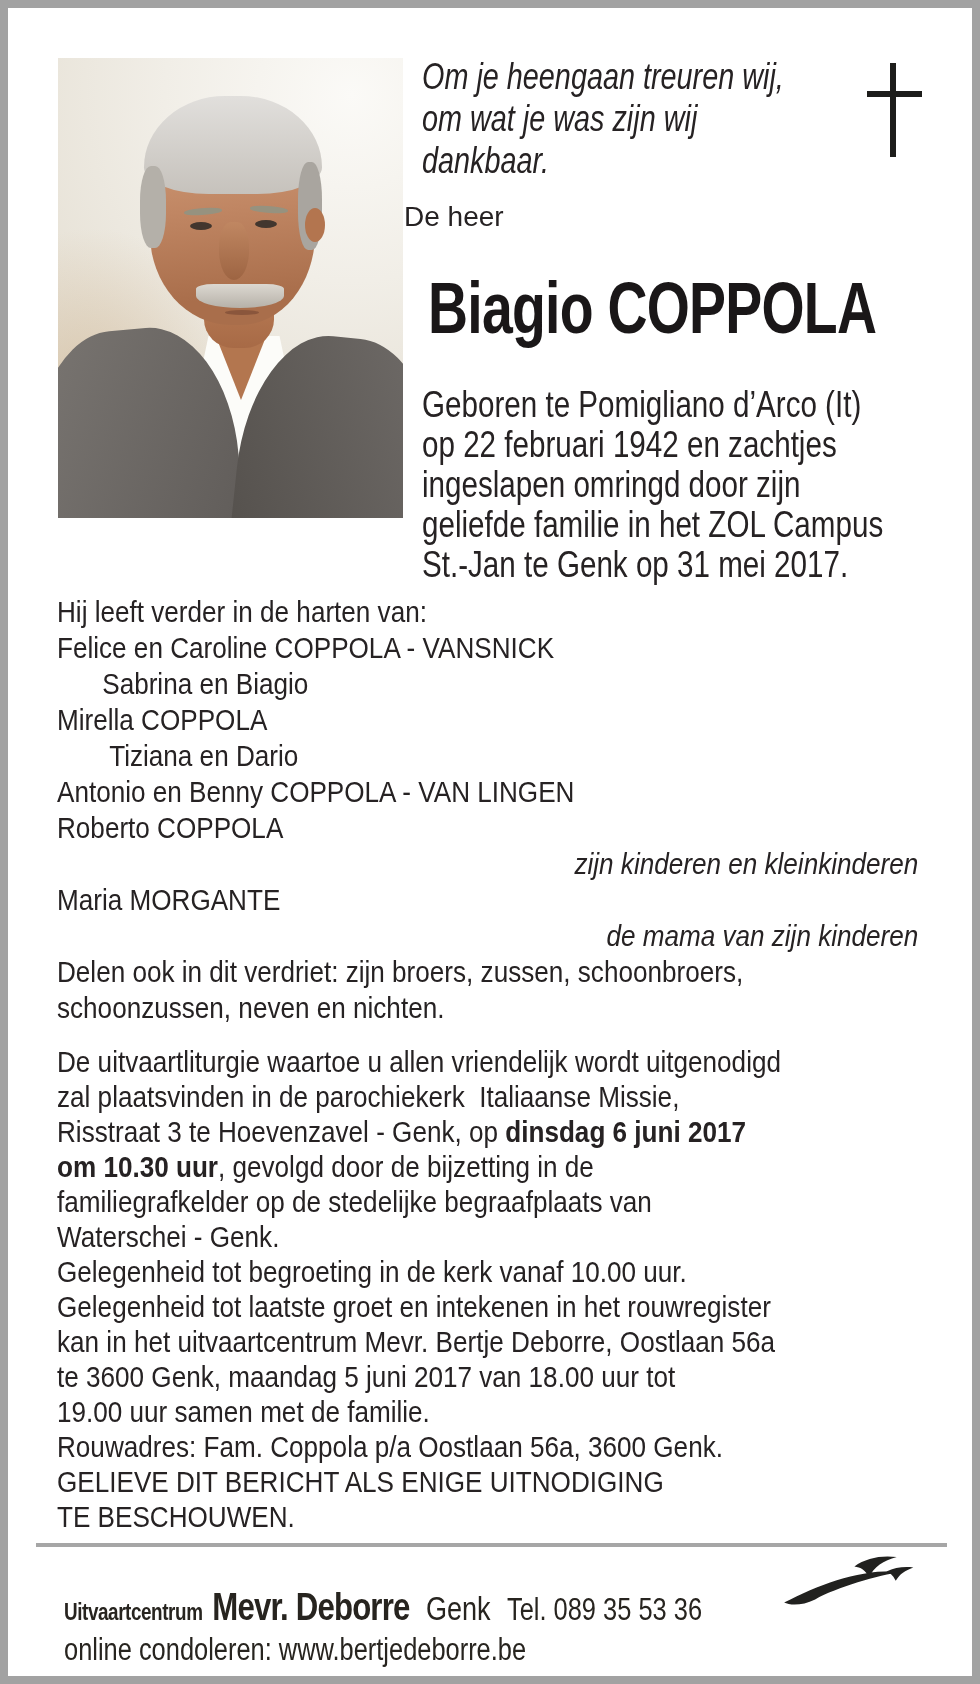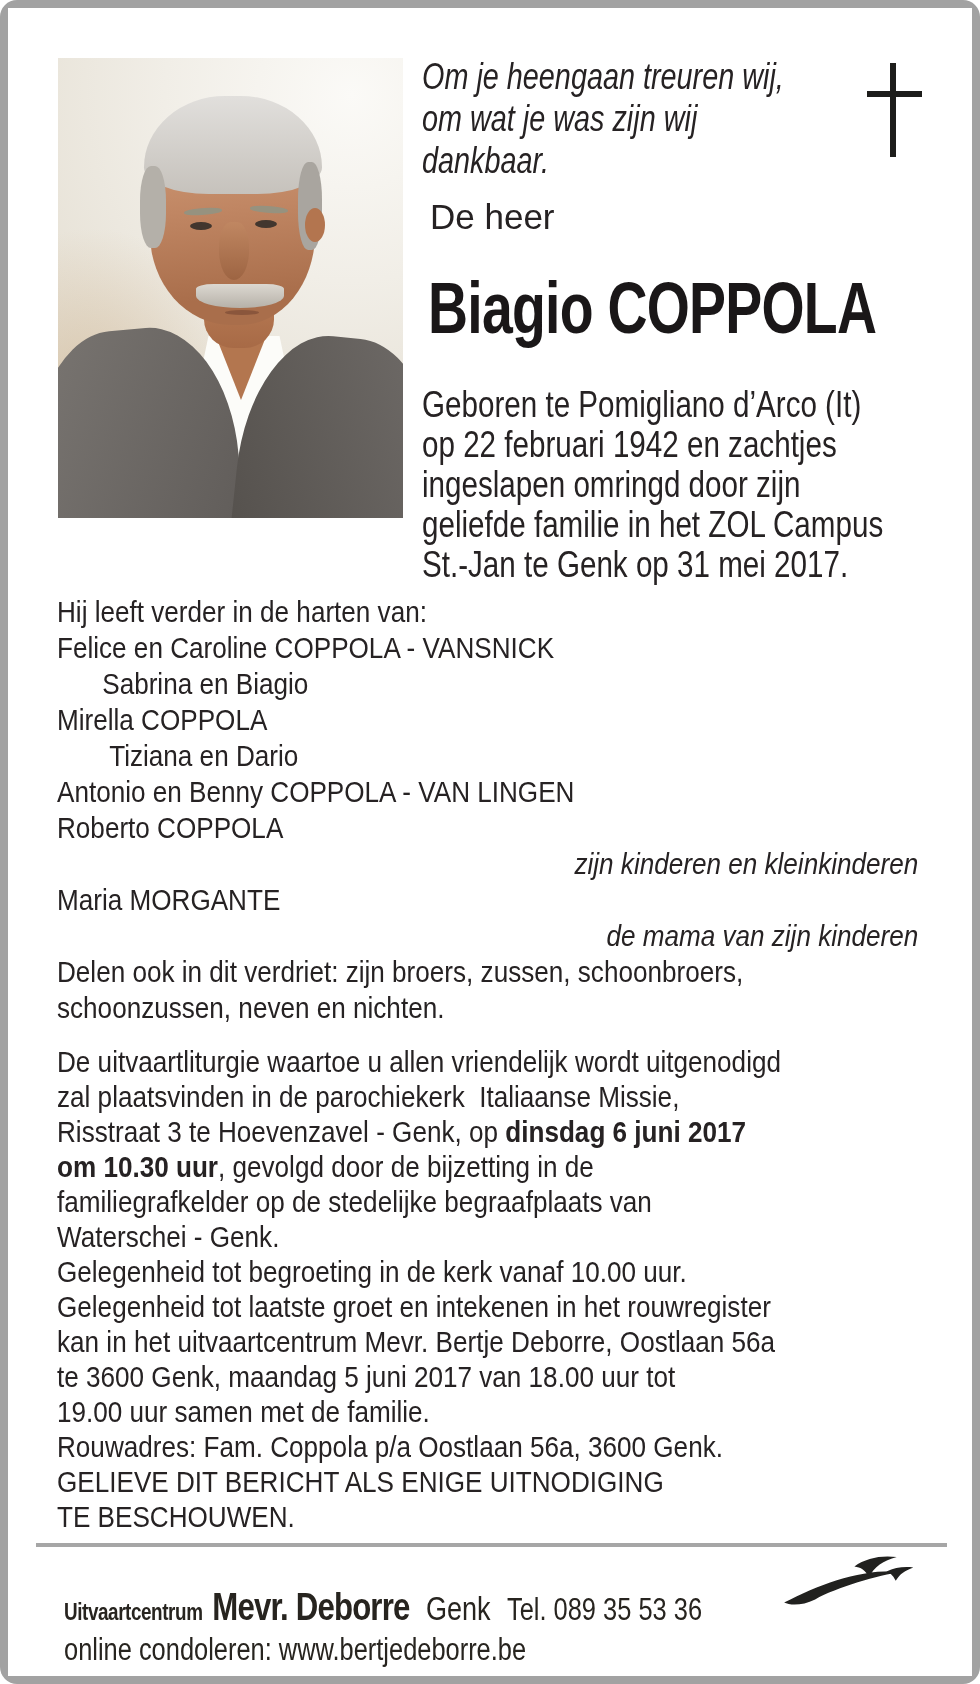--- a/index.html
+++ b/index.html
@@ -1,18 +1,18 @@
 <!DOCTYPE html>
 <html><head>
 <meta charset="utf-8">
 <style>
   html,body{margin:0;padding:0;background:#ffffff;}
   .page{
     position:relative;width:980px;height:1684px;background:#ffffff;
-    overflow:hidden;font-family:"Liberation Sans",sans-serif;color:#262223;border-radius:17px;
+    overflow:hidden;font-family:"Liberation Sans",sans-serif;color:#262223;
   }
   .frame{position:absolute;inset:0;border:8px solid #a2a2a2;pointer-events:none;z-index:50;}
   .ln{white-space:pre;}
   
   .photo{position:absolute;left:58px;top:58px;width:345px;height:460px;overflow:hidden;}
   .ph-bg{position:absolute;inset:0;
     background:radial-gradient(120% 90% at 85% 8%,#fbfaf7 0%,#f1eee7 45%,#e3ddd0 100%);}
   .ph-warm{position:absolute;inset:0;
     background:radial-gradient(60% 50% at 10% 72%,rgba(199,164,120,.4),rgba(199,164,120,0) 70%);}
   .ph-suit-l{position:absolute;left:-40px;bottom:-12px;width:218px;height:200px;
@@ -44,21 +44,21 @@
   .ph-nose{position:absolute;left:161px;top:164px;width:30px;height:58px;
     background:linear-gradient(#c08762,#9d6442);border-radius:45% 45% 55% 55%;}
   .ph-mustache{position:absolute;left:138px;top:226px;width:88px;height:24px;
     background:linear-gradient(#dcd8d1,#b6b1a8);border-radius:22% 22% 55% 55%;}
   .ph-mouth{position:absolute;left:167px;top:252px;width:34px;height:5px;background:#8a563c;border-radius:50%;}
   
   .quote{position:absolute;left:422px;top:56px;font-size:36px;line-height:42px;font-style:italic;
     transform:scaleX(.8);transform-origin:0 0;}
   .cross-v{position:absolute;left:890px;top:63px;width:6px;height:94px;background:#1d1d1b;}
   .cross-h{position:absolute;left:867px;top:91px;width:55px;height:6px;background:#1d1d1b;}
-  .salutation{position:absolute;left:430px;top:198px;font-size:35px;line-height:38px;}
+  .salutation{position:absolute;left:404px;top:198px;font-size:28px;line-height:38px;}
   .name{position:absolute;left:428px;top:268px;font-size:72px;line-height:80px;font-weight:bold;
     color:#1a1718;letter-spacing:-1px;transform:scaleX(.77);transform-origin:0 0;white-space:pre;}
   .obit{position:absolute;left:422px;top:385px;font-size:37px;line-height:40px;
     transform:scaleX(.8);transform-origin:0 0;}
   
   .survivors{position:absolute;left:57px;top:594px;width:990px;font-size:30px;line-height:36px;
     transform:scaleX(.87);transform-origin:0 0;}
   .funeral{position:absolute;left:57px;top:1044px;width:990px;font-size:30px;line-height:35px;
     transform:scaleX(.87);transform-origin:0 0;}
   .ind1{padding-left:52px;}

